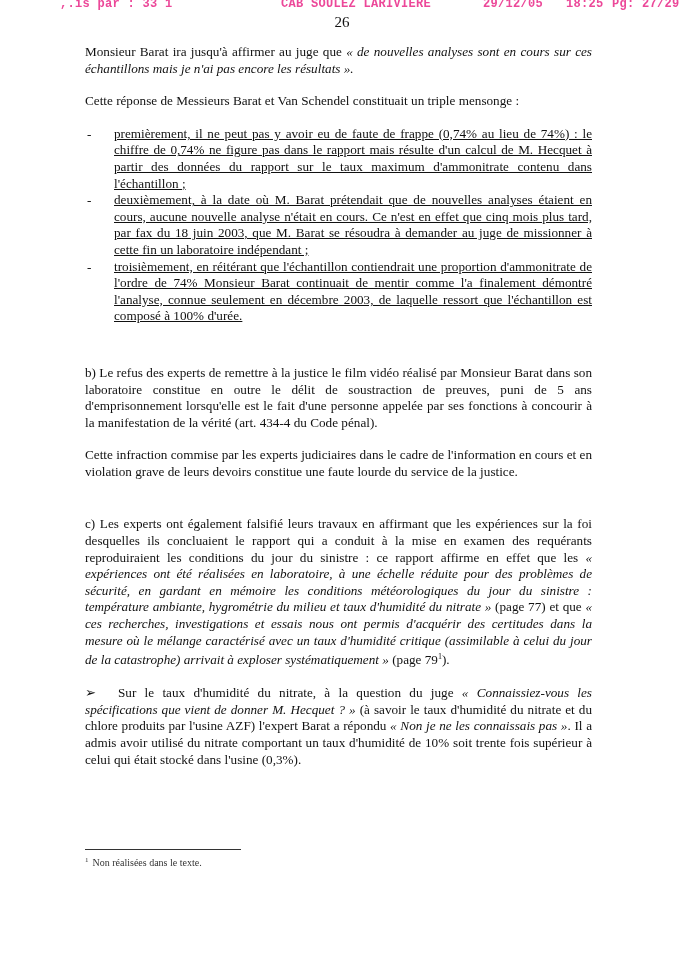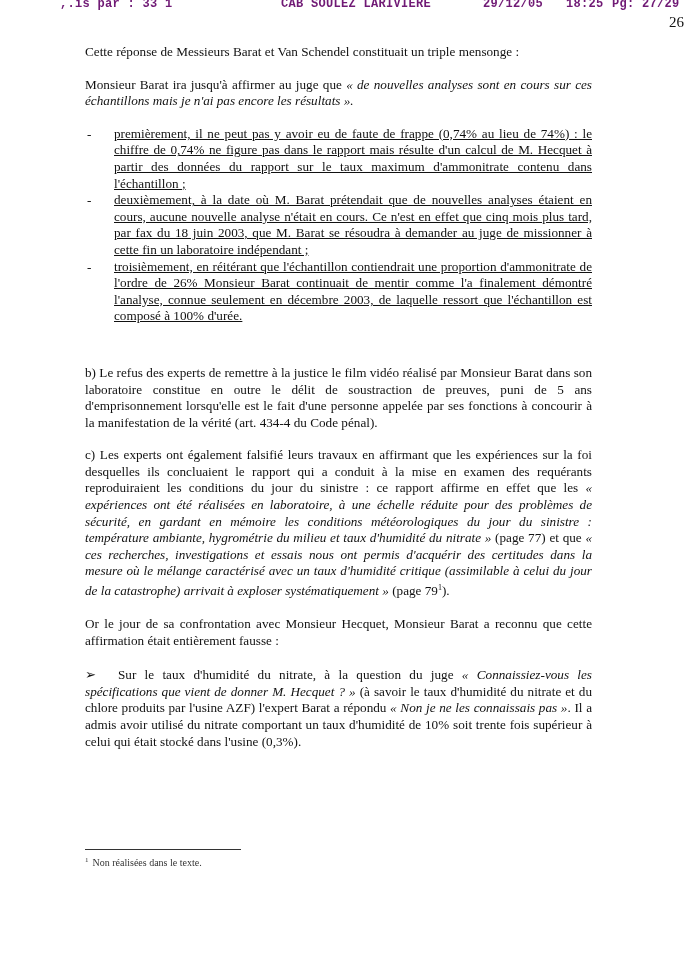--- a/index.html
+++ b/index.html
@@ -4,30 +4,30 @@
 <style>
   html, body { margin: 0; padding: 0; background: #ffffff; }
   body {
     width: 684px; height: 967px; position: relative; overflow: hidden;
     font-family: "Liberation Serif", "DejaVu Serif", serif;
     color: #111;
   }
   .fax-header {
     position: absolute; top: 0; left: 0; width: 684px; height: 14px;
     font-family: "Liberation Mono", "DejaVu Sans Mono", monospace;
-    font-size: 12px; font-weight: bold; color: #701a75; letter-spacing: 0.3px;
+    font-size: 12px; font-weight: bold; color: #ec4899; letter-spacing: 0.3px;
   }
   .fax-header span { position: absolute; top: -3px; white-space: nowrap; }
   .fh-left { left: 60px; }
   .fh-center { left: 281px; }
   .fh-date { left: 483px; }
   .fh-time { left: 566px; }
   .fh-page { left: 612px; }
   .page-number {
-    position: absolute; top: 14px; left: 0; width: 684px; text-align: right;
+    position: absolute; top: 14px; left: 0; width: 684px; text-align: center;
     font-size: 15px;
   }
   .content {
     position: absolute; left: 85px; top: 44px; width: 507px;
     font-size: 13.2px; line-height: 16.6px; text-align: justify;
   }
   p { margin: 0; }
   .para { margin-bottom: 16px; }
   .it { font-style: italic; }
   .u { }
@@ -53,40 +53,40 @@
   <span class="fh-center">CAB SOULEZ LARIVIERE</span>
   <span class="fh-date">29/12/05</span>
   <span class="fh-time">18:25</span>
   <span class="fh-page">Pg: 27/29</span>
 </div>
 
 <div class="page-number">26</div>
 
 <div class="content">
 
-  <p class="para">Cette réponse de Messieurs Barat et Van Schendel constituait un triple mensonge :</p>
-
   <p class="para">
     <span>Monsieur Barat ira jusqu'à affirmer au juge que </span><span class="it">« de nouvelles analyses sont en cours sur ces échantillons mais je n'ai pas encore les résultats ».</span>
   </p>
 
+  <p class="para">Cette réponse de Messieurs Barat et Van Schendel constituait un triple mensonge :</p>
+
   <ul class="dash" style="margin-bottom:40px;">
     <li>premièrement, il ne peut pas y avoir eu de faute de frappe (0,74% au lieu de 74%) : le chiffre de 0,74% ne figure pas dans le rapport mais résulte d'un calcul de M. Hecquet à partir des données du rapport sur le taux maximum d'ammonitrate contenu dans l'échantillon ;</li>
     <li>deuxièmement, à la date où M. Barat prétendait que de nouvelles analyses étaient en cours, aucune nouvelle analyse n'était en cours. Ce n'est en effet que cinq mois plus tard, par fax du 18 juin 2003, que M. Barat se résoudra à demander au juge de missionner à cette fin un laboratoire indépendant ;</li>
-    <li>troisièmement, en réitérant que l'échantillon contiendrait une proportion d'ammonitrate de l'ordre de 26% Monsieur Barat continuait de mentir comme l'a finalement démontré l'analyse, connue seulement en décembre 2003, de laquelle ressort que l'échantillon est composé à 100% d'urée.</li>
+    <li>troisièmement, en réitérant que l'échantillon contiendrait une proportion d'ammonitrate de l'ordre de 74% Monsieur Barat continuait de mentir comme l'a finalement démontré l'analyse, connue seulement en décembre 2003, de laquelle ressort que l'échantillon est composé à 100% d'urée.</li>
   </ul>
 
   <p class="para">b) Le refus des experts de remettre à la justice le film vidéo réalisé par Monsieur Barat dans son laboratoire constitue en outre le délit de soustraction de preuves, puni de 5 ans d'emprisonnement lorsqu'elle est le fait d'une personne appelée par ses fonctions à concourir à la manifestation de la vérité (art. 434-4 du Code pénal).</p>
 
+  <p class="para" style="margin-bottom:36px;">Cette infraction commise par les experts judiciaires dans le cadre de l'information en cours et en violation grave de leurs devoirs constitue une faute lourde du service de la justice.</p>
 
   <p class="para">
     <span>c) Les experts ont également falsifié leurs travaux en affirmant que les expériences sur la foi desquelles ils concluaient le rapport qui a conduit à la mise en examen des requérants reproduiraient les conditions du jour du sinistre : ce rapport affirme en effet que les </span><span class="it">« expériences ont été réalisées en laboratoire, à une échelle réduite pour des problèmes de sécurité, en gardant en mémoire les conditions météorologiques du jour du sinistre : température ambiante, hygrométrie du milieu et taux d'humidité du nitrate »</span><span> (page 77) et que </span><span class="it">« ces recherches, investigations et essais nous ont permis d'acquérir des certitudes </span><span class="it u">dans</span><span class="it"> </span><span class="it u">la mesure où </span><span class="it">le mélange caractérisé </span><span class="it u">avec un taux d'humidité critique (assimilable à celui du jour de la catastrophe)</span><span class="it"> arrivait à exploser systématiquement »</span><span> (page 79</span><sup class="ref">1</sup><span>).</span>
   </p>
 
-  <p class="para" style="margin-bottom:18px;">Or le jour de sa confrontation avec Monsieur Hecquet, Monsieur Barat a reconnu que cette affirmation était entièrement fausse :</p>
 
   <p class="para bullet-arrow">
     <span class="arrow">➢</span><span>Sur le taux d'humidité du nitrate, à la question du juge </span><span class="it">« Connaissiez-vous les spécifications que vient de donner M. Hecquet ? »</span><span> (à savoir le taux d'humidité du nitrate et du chlore produits par l'usine AZF) l'expert Barat a répondu </span><span class="it">« Non je ne les connaissais pas »</span><span>. Il a admis avoir utilisé du nitrate comportant un taux d'humidité de 10% soit trente fois supérieur à celui qui était stocké dans l'usine (0,3%).</span>
   </p>
 </div>
 
 <div class="footnote-rule"></div>
 <div class="footnote">
   <sup>1</sup><span>Non réalisées dans le texte.</span>
 </div>

